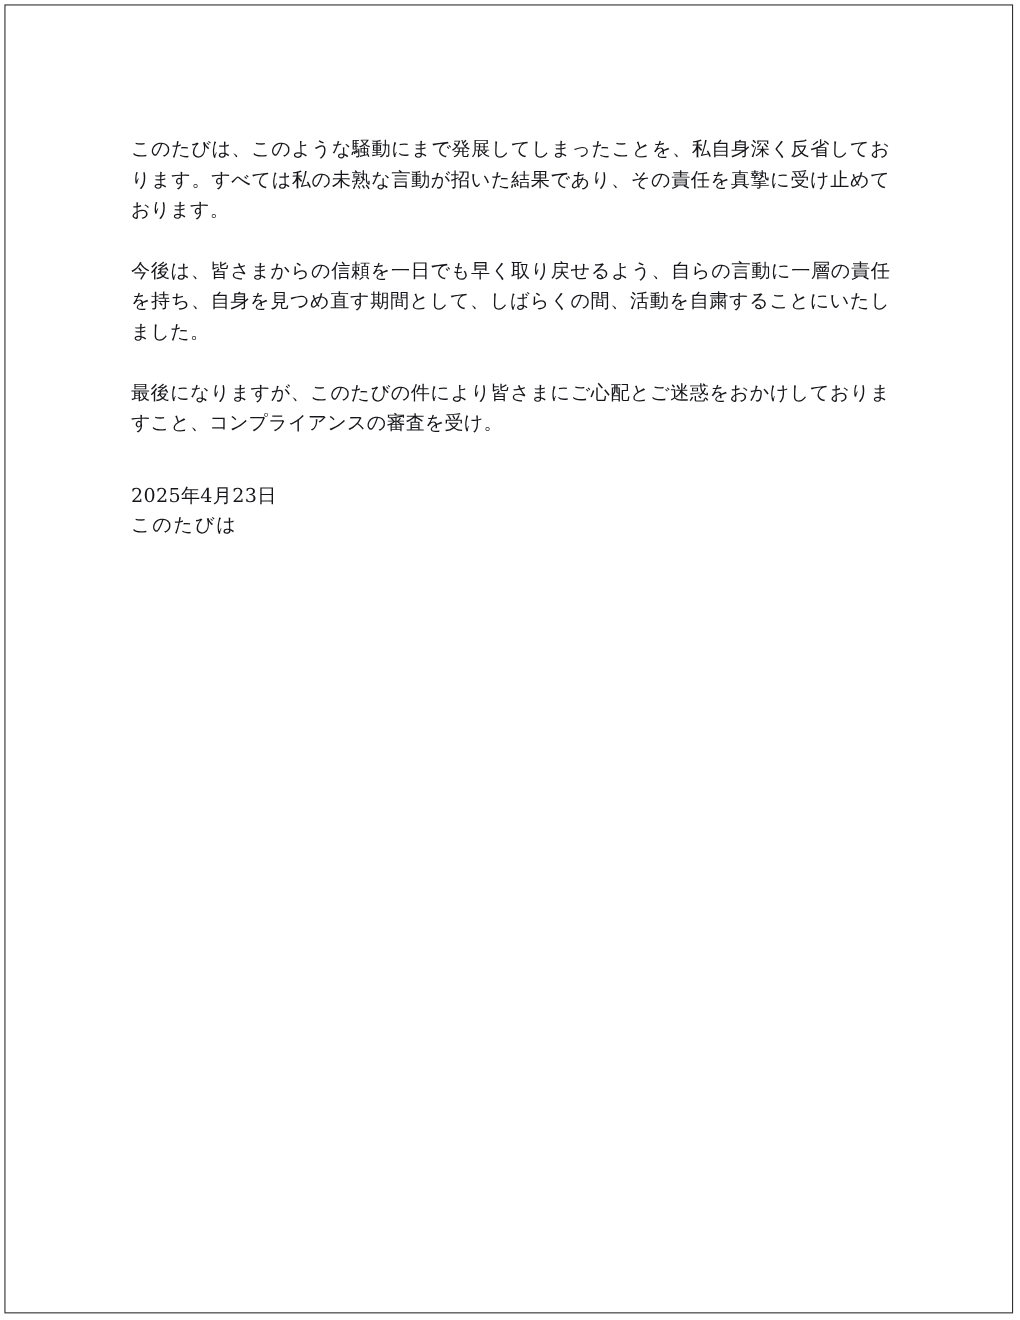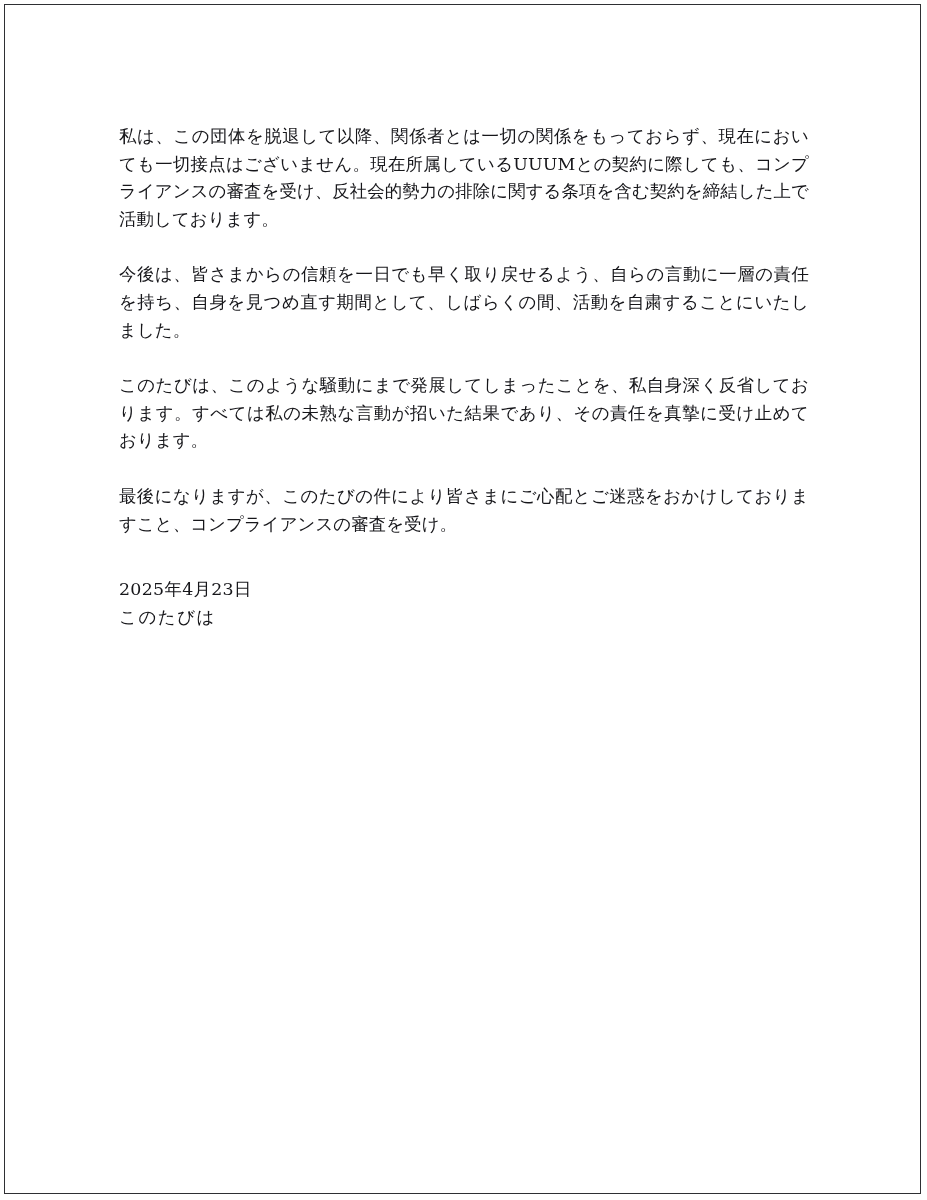--- a/index.html
+++ b/index.html
@@ -73,26 +73,25 @@
     letter-spacing: 1.6px;
   }
 </style>
 </head>
 <body>
 
 <div class="page-sheet">
 
   <div class="document-body">
 
-    <p class="statement-paragraph">私は、この団体を脱退して以降、関係者とは一切の関係をもっておらず、現在においても一切接点はございません。現在所属しているUUUMとの契約に際しても、コンプライアンスの審査を受け、反社会的勢力の排除に関する条項を含む契約を締結した上で活動しております。</p>
 
 
+    <p class="statement-paragraph">このたびは、このような騒動にまで発展してしまったことを、私自身深く反省しております。すべては私の未熟な言動が招いた結果であり、その責任を真摯に受け止めております。</p>
+
     <p class="statement-paragraph">今後は、皆さまからの信頼を一日でも早く取り戻せるよう、自らの言動に一層の責任を持ち、自身を見つめ直す期間として、しばらくの間、活動を自粛することにいたしました。</p>
-
-    <p class="statement-paragraph">このたびは、このような騒動にまで発展してしまったことを、私自身深く反省しております。すべては私の未熟な言動が招いた結果であり、その責任を真摯に受け止めております。</p>
 
     <p class="statement-paragraph">最後になりますが、このたびの件により皆さまにご心配とご迷惑をおかけしておりますこと、コンプライアンスの審査を受け。</p>
 
     <div class="signature-block">
       <div class="signature-line signature-date">2025年4月23日</div>
       <div class="signature-line signer-name">このたびは</div>
     </div>
 
   </div>
 </div>

